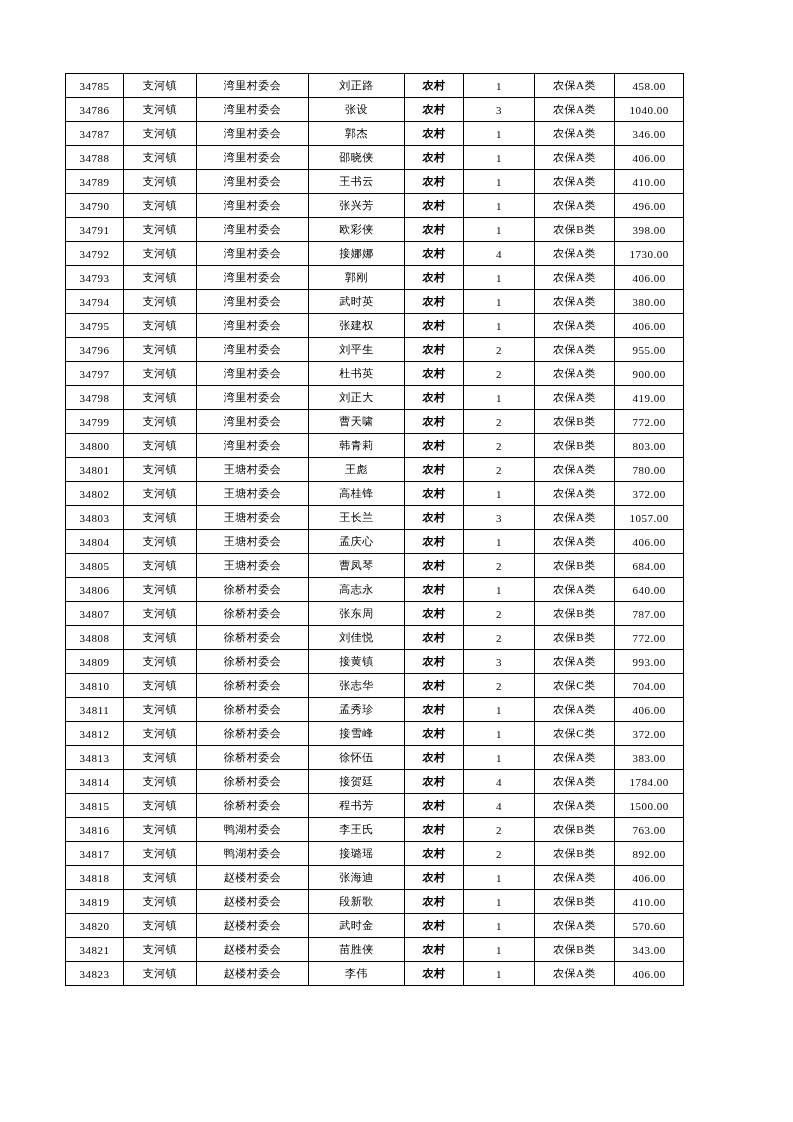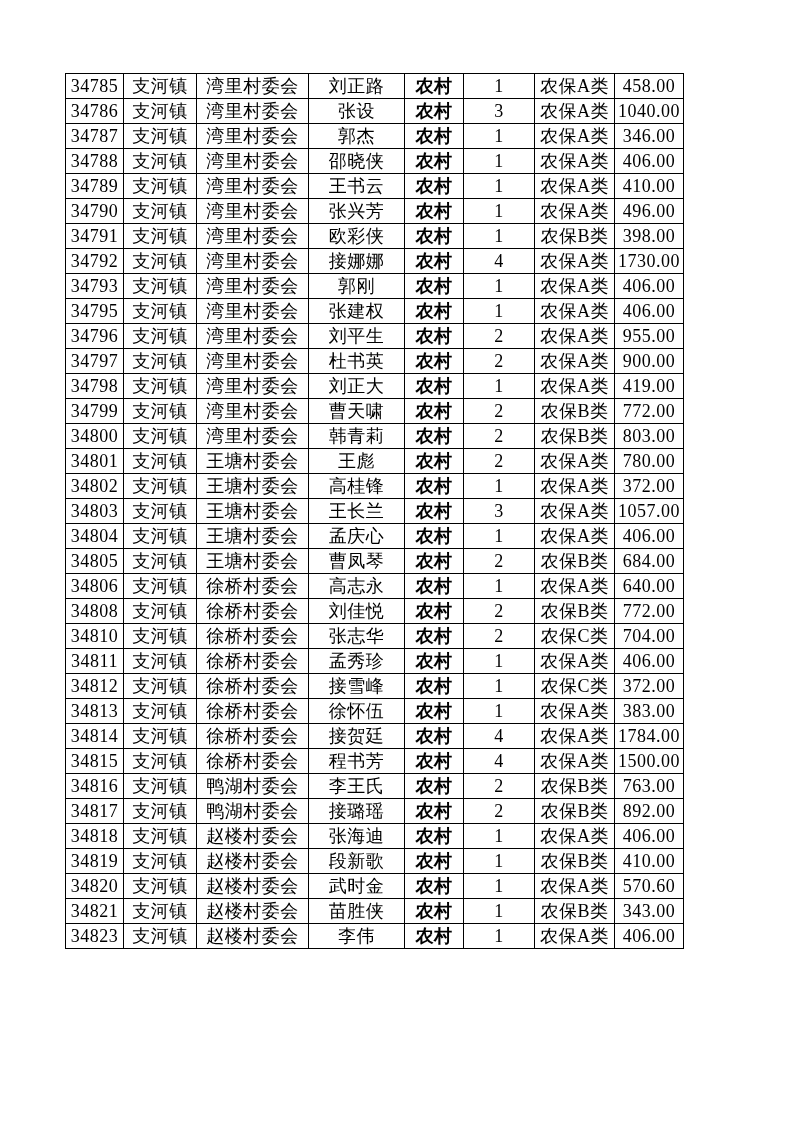--- a/index.html
+++ b/index.html
@@ -15,21 +15,21 @@
     font-family: "Liberation Serif", "DejaVu Serif", serif;
     color: #000000;
     overflow: hidden;
   }
   table.data-table {
     position: absolute;
     left: 65px;
     top: 73px;
     border-collapse: collapse;
     table-layout: fixed;
-    font-size: 18px;
+    font-size: 11px;
   }
   table.data-table td {
     border: 1px solid #000000;
     height: 23px;
     padding: 0 2px;
     text-align: center;
     vertical-align: middle;
     white-space: nowrap;
     overflow: hidden;
     letter-spacing: 0.5px;
@@ -133,20 +133,30 @@
           <td class="col-id">34793</td>
           <td class="col-town">支河镇</td>
           <td class="col-village">湾里村委会</td>
           <td class="col-name">郭刚</td>
           <td class="col-category">农村</td>
           <td class="col-count">1</td>
           <td class="col-instype">农保A类</td>
           <td class="col-amount">406.00</td>
         </tr>
         <tr>
+          <td class="col-id">34794</td>
+          <td class="col-town">支河镇</td>
+          <td class="col-village">湾里村委会</td>
+          <td class="col-name">武时英</td>
+          <td class="col-category">农村</td>
+          <td class="col-count">1</td>
+          <td class="col-instype">农保A类</td>
+          <td class="col-amount">380.00</td>
+        </tr>
+        <tr>
           <td class="col-id">34795</td>
           <td class="col-town">支河镇</td>
           <td class="col-village">湾里村委会</td>
           <td class="col-name">张建权</td>
           <td class="col-category">农村</td>
           <td class="col-count">1</td>
           <td class="col-instype">农保A类</td>
           <td class="col-amount">406.00</td>
         </tr>
         <tr>
@@ -253,28 +263,48 @@
           <td class="col-id">34806</td>
           <td class="col-town">支河镇</td>
           <td class="col-village">徐桥村委会</td>
           <td class="col-name">高志永</td>
           <td class="col-category">农村</td>
           <td class="col-count">1</td>
           <td class="col-instype">农保A类</td>
           <td class="col-amount">640.00</td>
         </tr>
         <tr>
+          <td class="col-id">34807</td>
+          <td class="col-town">支河镇</td>
+          <td class="col-village">徐桥村委会</td>
+          <td class="col-name">张东周</td>
+          <td class="col-category">农村</td>
+          <td class="col-count">2</td>
+          <td class="col-instype">农保B类</td>
+          <td class="col-amount">787.00</td>
+        </tr>
+        <tr>
           <td class="col-id">34808</td>
           <td class="col-town">支河镇</td>
           <td class="col-village">徐桥村委会</td>
           <td class="col-name">刘佳悦</td>
           <td class="col-category">农村</td>
           <td class="col-count">2</td>
           <td class="col-instype">农保B类</td>
           <td class="col-amount">772.00</td>
+        </tr>
+        <tr>
+          <td class="col-id">34809</td>
+          <td class="col-town">支河镇</td>
+          <td class="col-village">徐桥村委会</td>
+          <td class="col-name">接黄镇</td>
+          <td class="col-category">农村</td>
+          <td class="col-count">3</td>
+          <td class="col-instype">农保A类</td>
+          <td class="col-amount">993.00</td>
         </tr>
         <tr>
           <td class="col-id">34810</td>
           <td class="col-town">支河镇</td>
           <td class="col-village">徐桥村委会</td>
           <td class="col-name">张志华</td>
           <td class="col-category">农村</td>
           <td class="col-count">2</td>
           <td class="col-instype">农保C类</td>
           <td class="col-amount">704.00</td>

